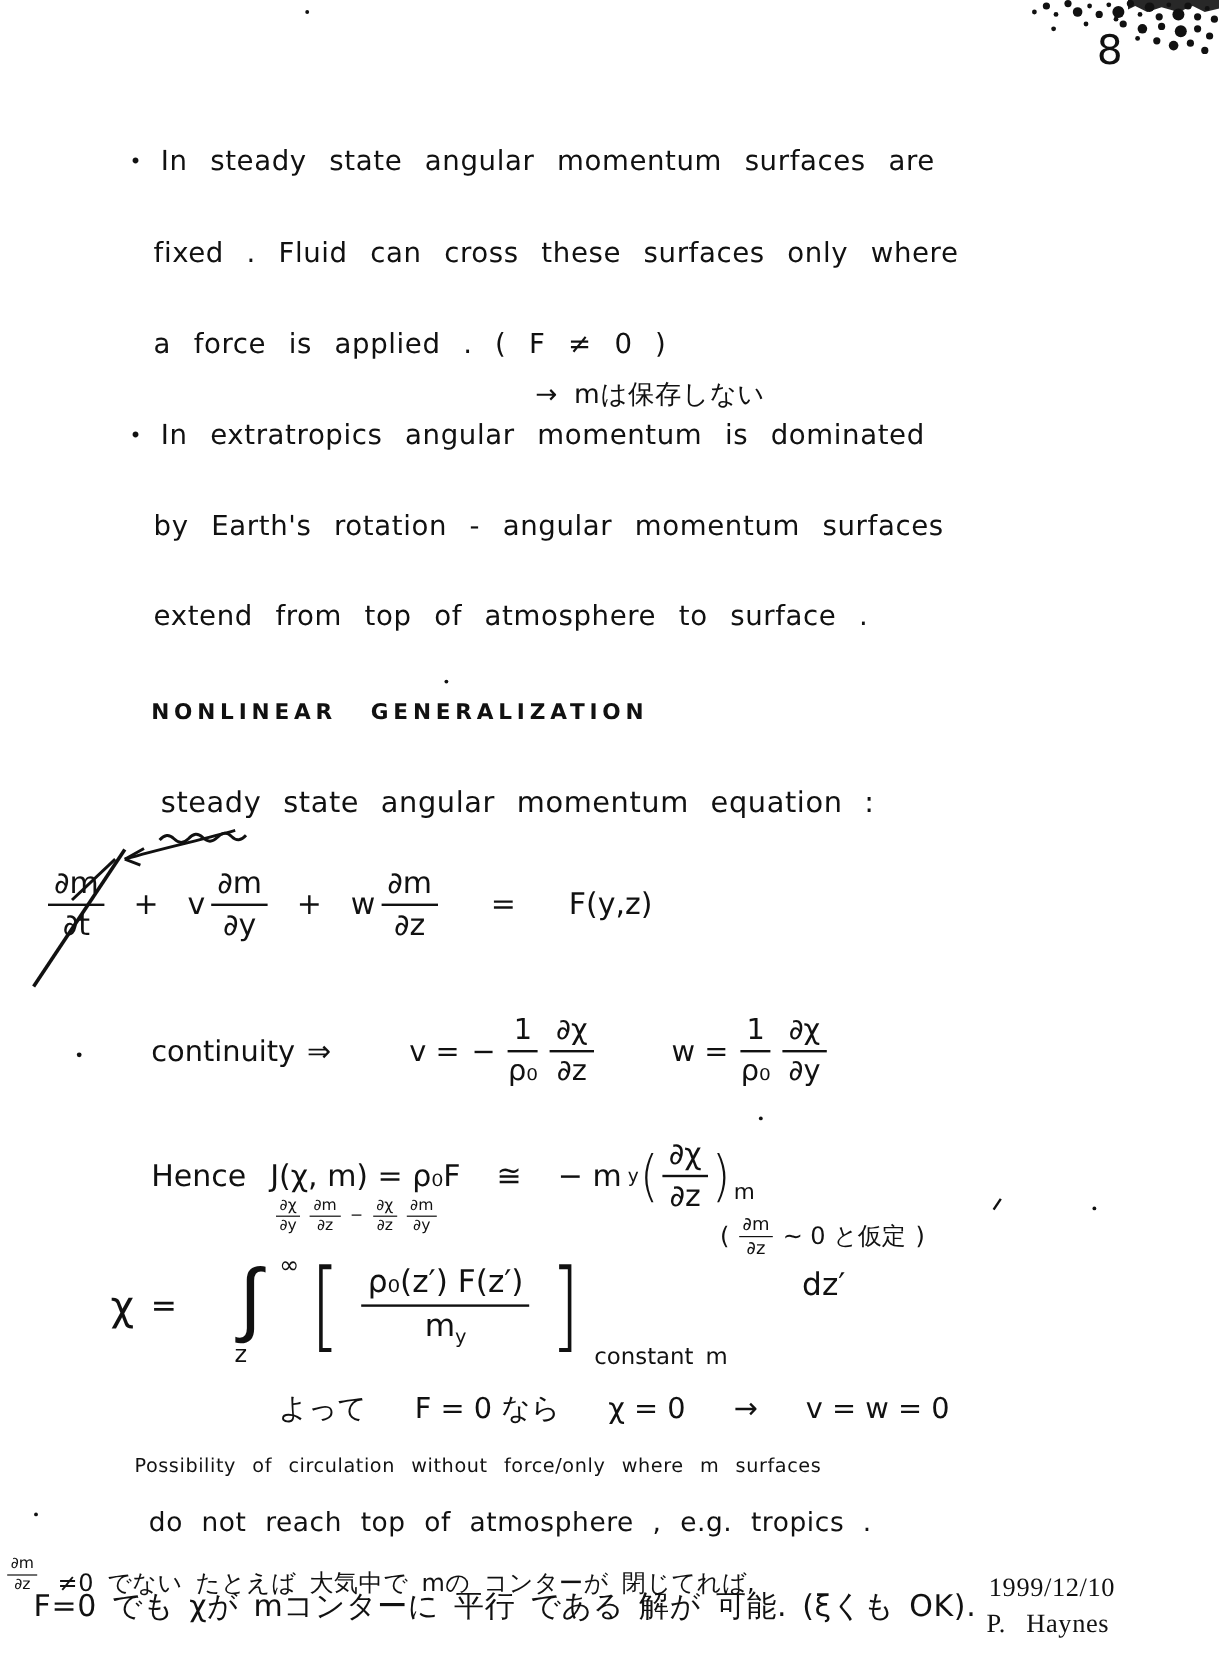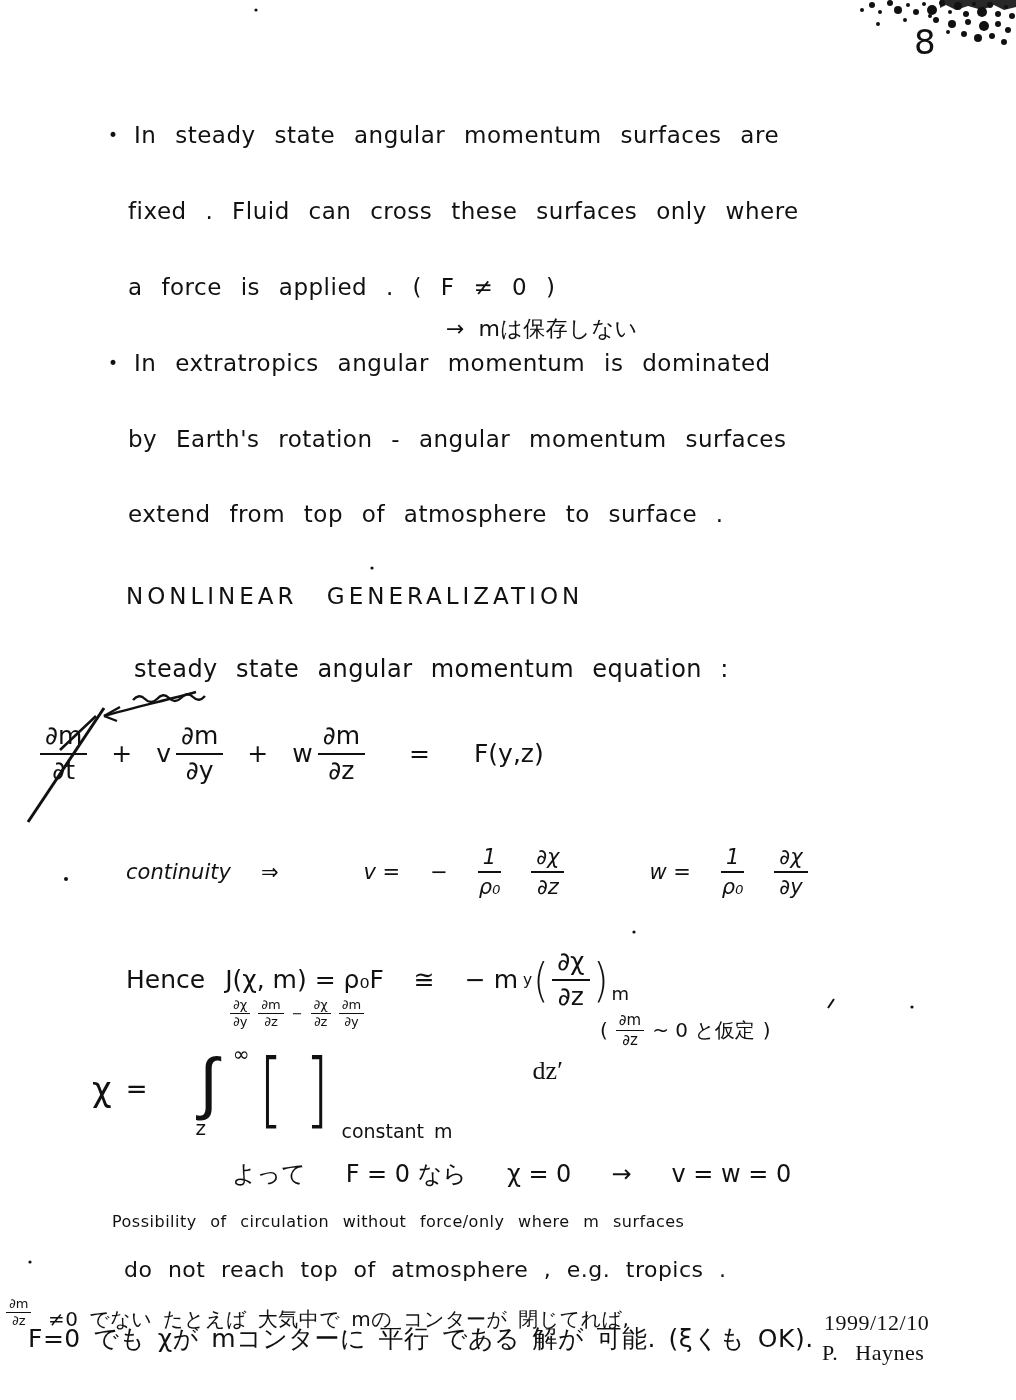--- a/index.html
+++ b/index.html
@@ -11,25 +11,25 @@
   .hw{position:absolute;font-size:23px;letter-spacing:.5px;word-spacing:11px;white-space:nowrap;}
   .marker{position:absolute;left:-26px;top:3px;font-size:17px;}
   .pagenum{left:914px;top:22px;font-size:34px;}
   #b1l1{left:134px;top:122px;}
   #b1l2{left:128px;top:198px;}
   #b1l3{left:128px;top:274px;}
   #b1ann{left:446px;top:314px;font-size:22px;word-spacing:6px;}
   #b2l1{left:134px;top:350px;}
   #b2l2{left:128px;top:426px;}
   #b2l3{left:128px;top:501px;}
-  #heading{left:126px;top:583px;font-size:23px;font-weight:400;letter-spacing:4px;word-spacing:18px;}
+  #heading{left:126px;top:583px;font-size:18px;font-weight:700;letter-spacing:4px;word-spacing:18px;}
   #subheading{left:134px;top:655px;font-size:24px;word-spacing:10px;text-align:right;}
   .eqrow{position:absolute;display:flex;align-items:center;white-space:nowrap;}
   #eq-momentum{left:40px;top:722px;gap:24px;font-size:25px;}
-  #eq-continuity{left:126px;top:845px;gap:30px;font-size:21px;font-style:italic;}
+  #eq-continuity{left:126px;top:845px;gap:10px;font-size:24px;}
   #eq-hence{left:126px;top:948px;font-size:25px;}
   #jacobian{left:230px;top:998px;gap:8px;font-size:13px;}
   #assumption{left:600px;top:1012px;gap:8px;font-size:20px;}
   #eq-chi{left:92px;top:1046px;gap:14px;font-size:26px;}
   #conclusion{left:232px;top:1158px;gap:40px;font-size:24px;}
   #closing1{left:112px;top:1212px;font-size:16px;word-spacing:8px;}
   #closing2{left:124px;top:1257px;font-size:22px;word-spacing:8px;}
   #fn-frac{position:absolute;left:6px;top:1297px;font-size:13px;}
   #fn-l1{left:48px;top:1306px;font-size:20px;word-spacing:4px;}
   #fn-l2{left:28px;top:1322px;font-size:25px;word-spacing:4px;}
@@ -44,21 +44,21 @@
   .grp{display:inline-flex;align-items:center;gap:5px;}
   .ml20{margin-left:20px;}.ml30{margin-left:30px;}.ml55{margin-left:55px;}
   .bigparen{font-size:46px;font-weight:300;line-height:1;transform:scaleX(.85);}
   .psub{font-size:18px;transform:translateY(14px);}
   .intwrap{position:relative;display:inline-block;width:50px;height:86px;}
   .intglyph{position:absolute;left:8px;top:-6px;font-size:68px;line-height:86px;font-weight:300;}
   .intupper{position:absolute;top:-4px;right:-8px;font-size:20px;}
   .intlower{position:absolute;bottom:-8px;left:4px;font-size:20px;}
   .bigbracket{font-size:82px;font-weight:200;line-height:.8;transform:scaleX(.75);}
   .bsub{font-size:19px;align-self:flex-end;transform:translateY(10px);margin-left:-6px;word-spacing:4px;}
-  .dzspan{margin-left:66px;transform:translateY(-18px);font-family:Liberation Serif, serif;}
+  .dzspan{margin-left:48px;transform:translateY(-18px);}
   sub{font-size:.62em;}
 </style>
 </head>
 <body>
 
 <div>
 
   <svg class="overlay" width="1016" height="1400" viewBox="0 0 1016 1400">
     <g fill="#111">
       <path d="M940,0 h76 v7 l-12,3 -10,-5 -12,5 -14,-4 -12,4 -10,-5 -6,3 z" opacity=".9"></path>
@@ -235,20 +235,26 @@
 
   <div class="eqrow" id="eq-chi">
     <span style="font-size:34px;">χ</span>
     <span>=</span>
     <span class="intwrap ml30">
       <span class="intglyph">∫</span>
       <span class="intupper">∞</span>
       <span class="intlower">z</span>
     </span>
     <span class="bigbracket">[</span>
+    <span class="frac">
+      <span class="num">ρ₀(z′) F(z′)</span>
+      <span class="den">
+        <span>m</span><sub>y</sub>
+      </span>
+    </span>
     <span class="bigbracket">]</span>
     <span class="bsub">constant m</span>
     <span class="dzspan">dz′</span>
   </div>
 
   <div class="eqrow" id="conclusion">
     <span>よって</span>
     <span>F = 0 なら</span>
     <span>χ = 0</span>
     <span>→</span>

